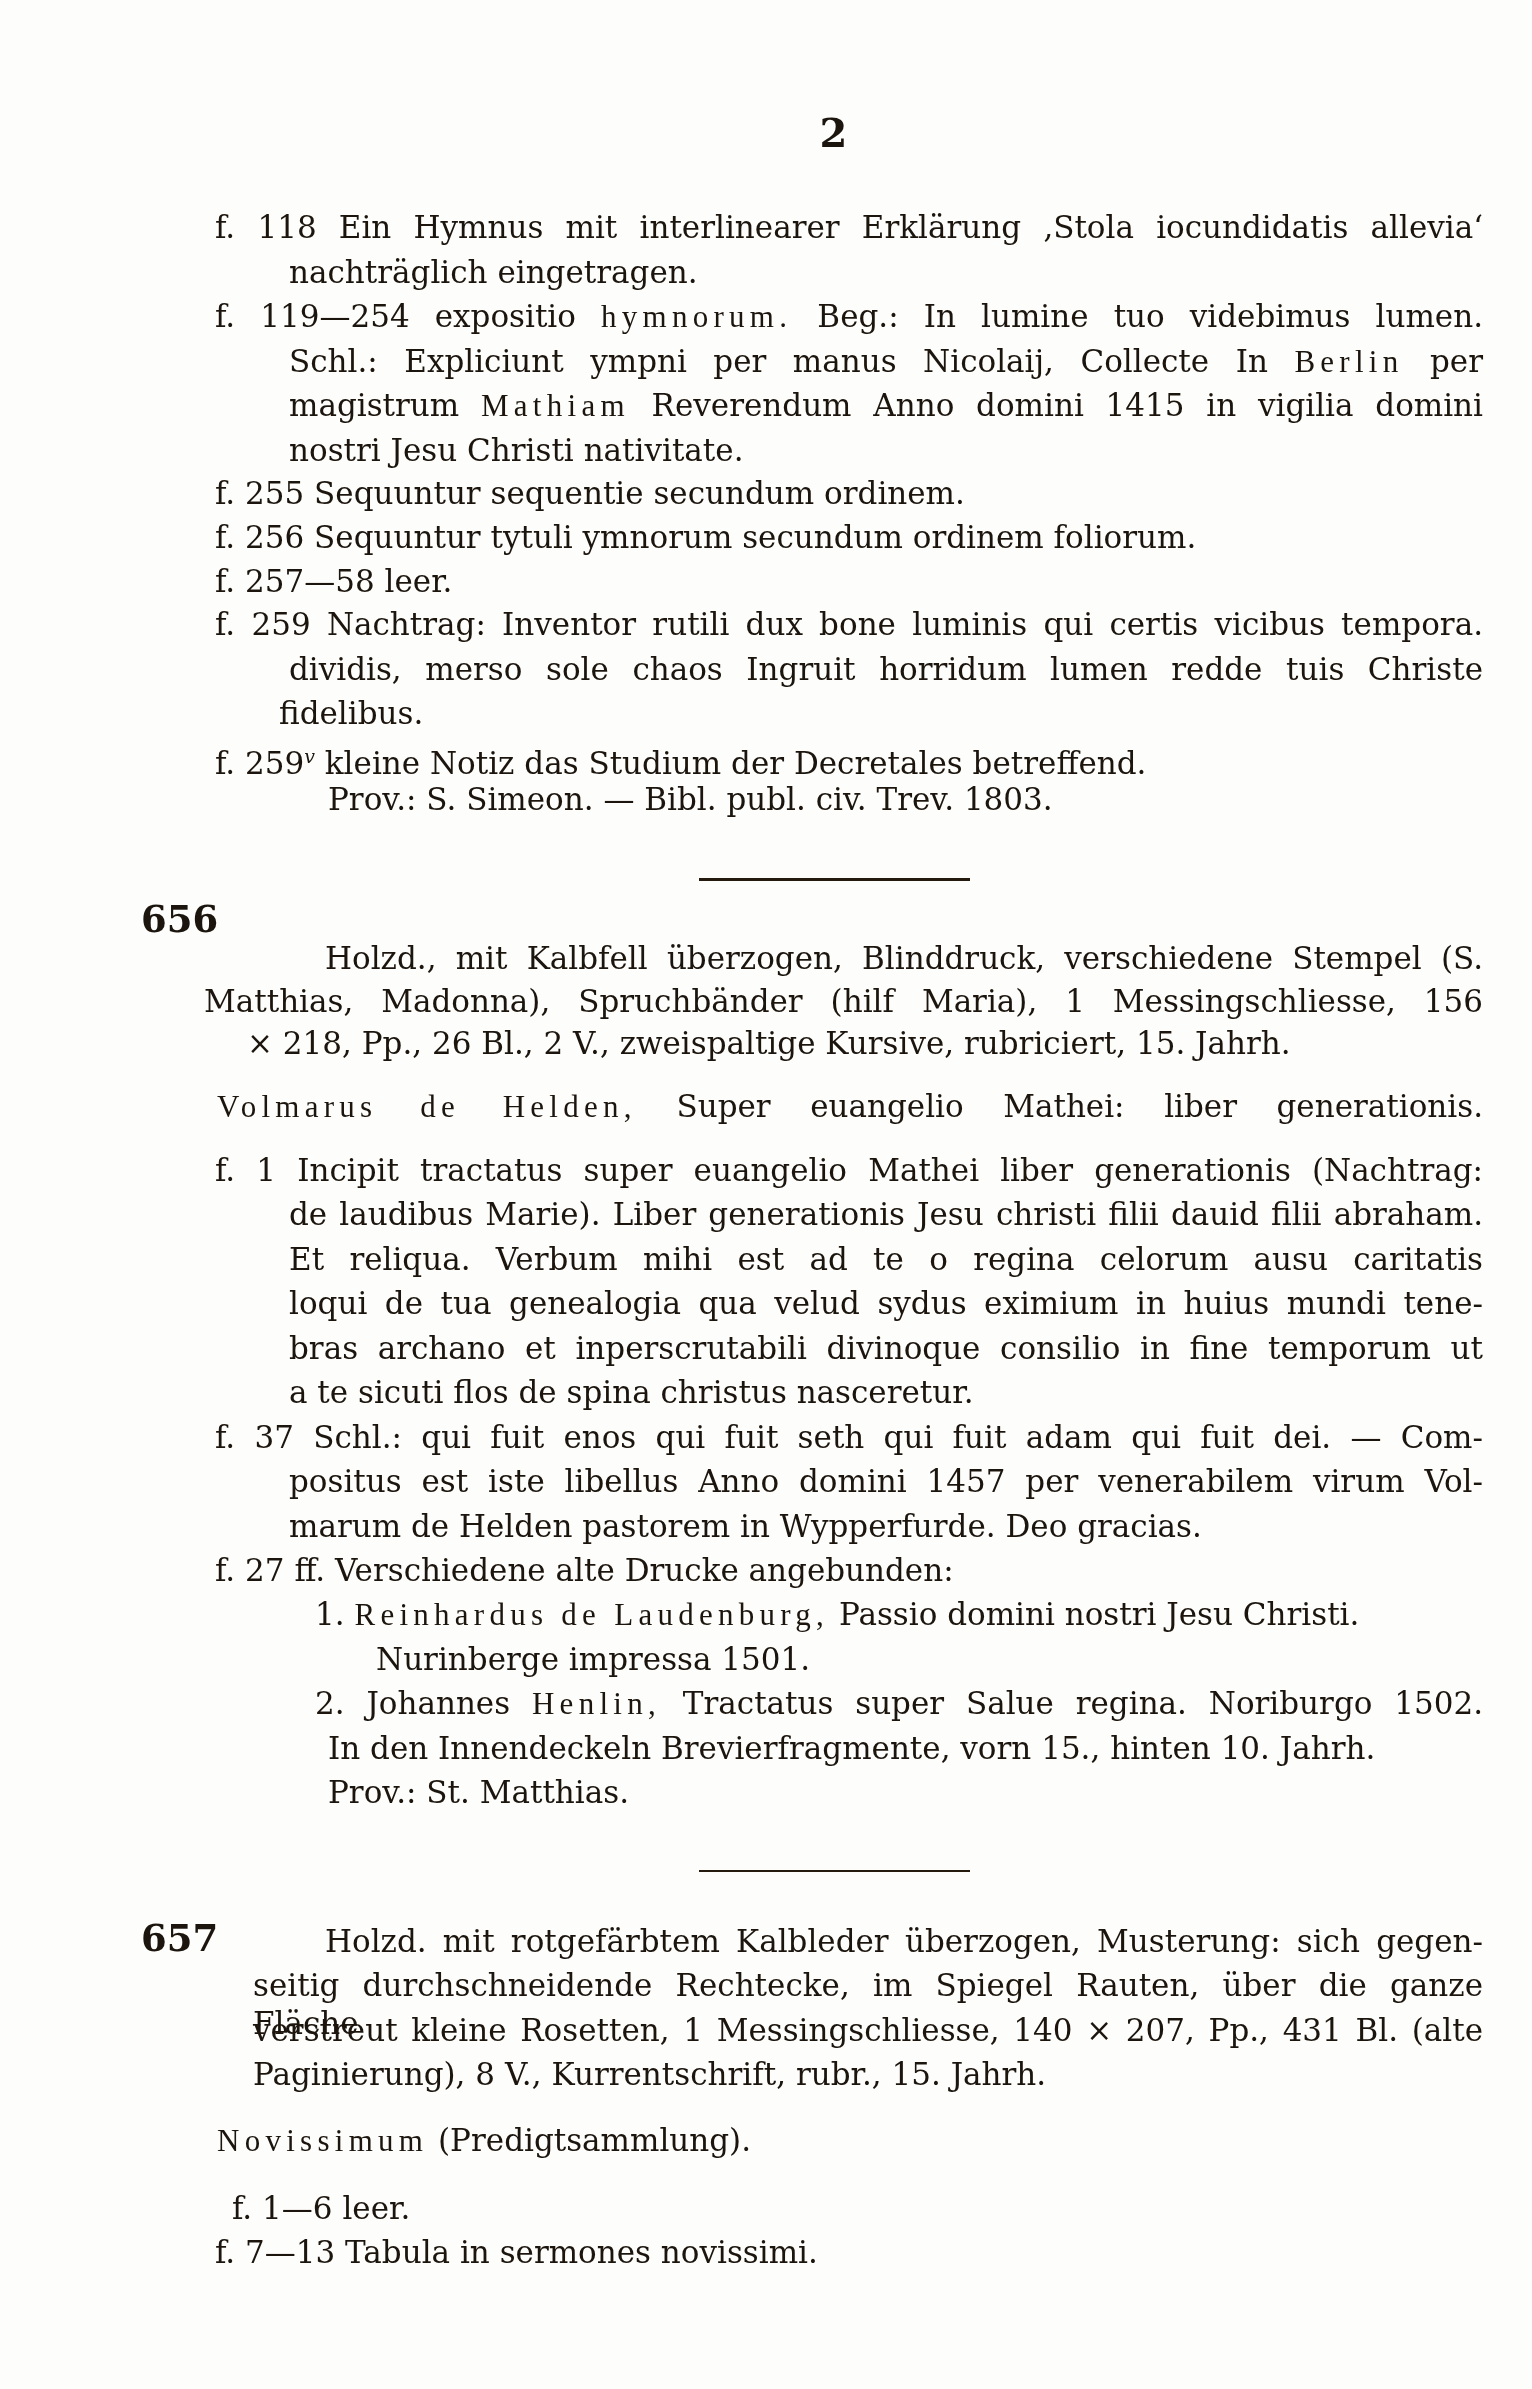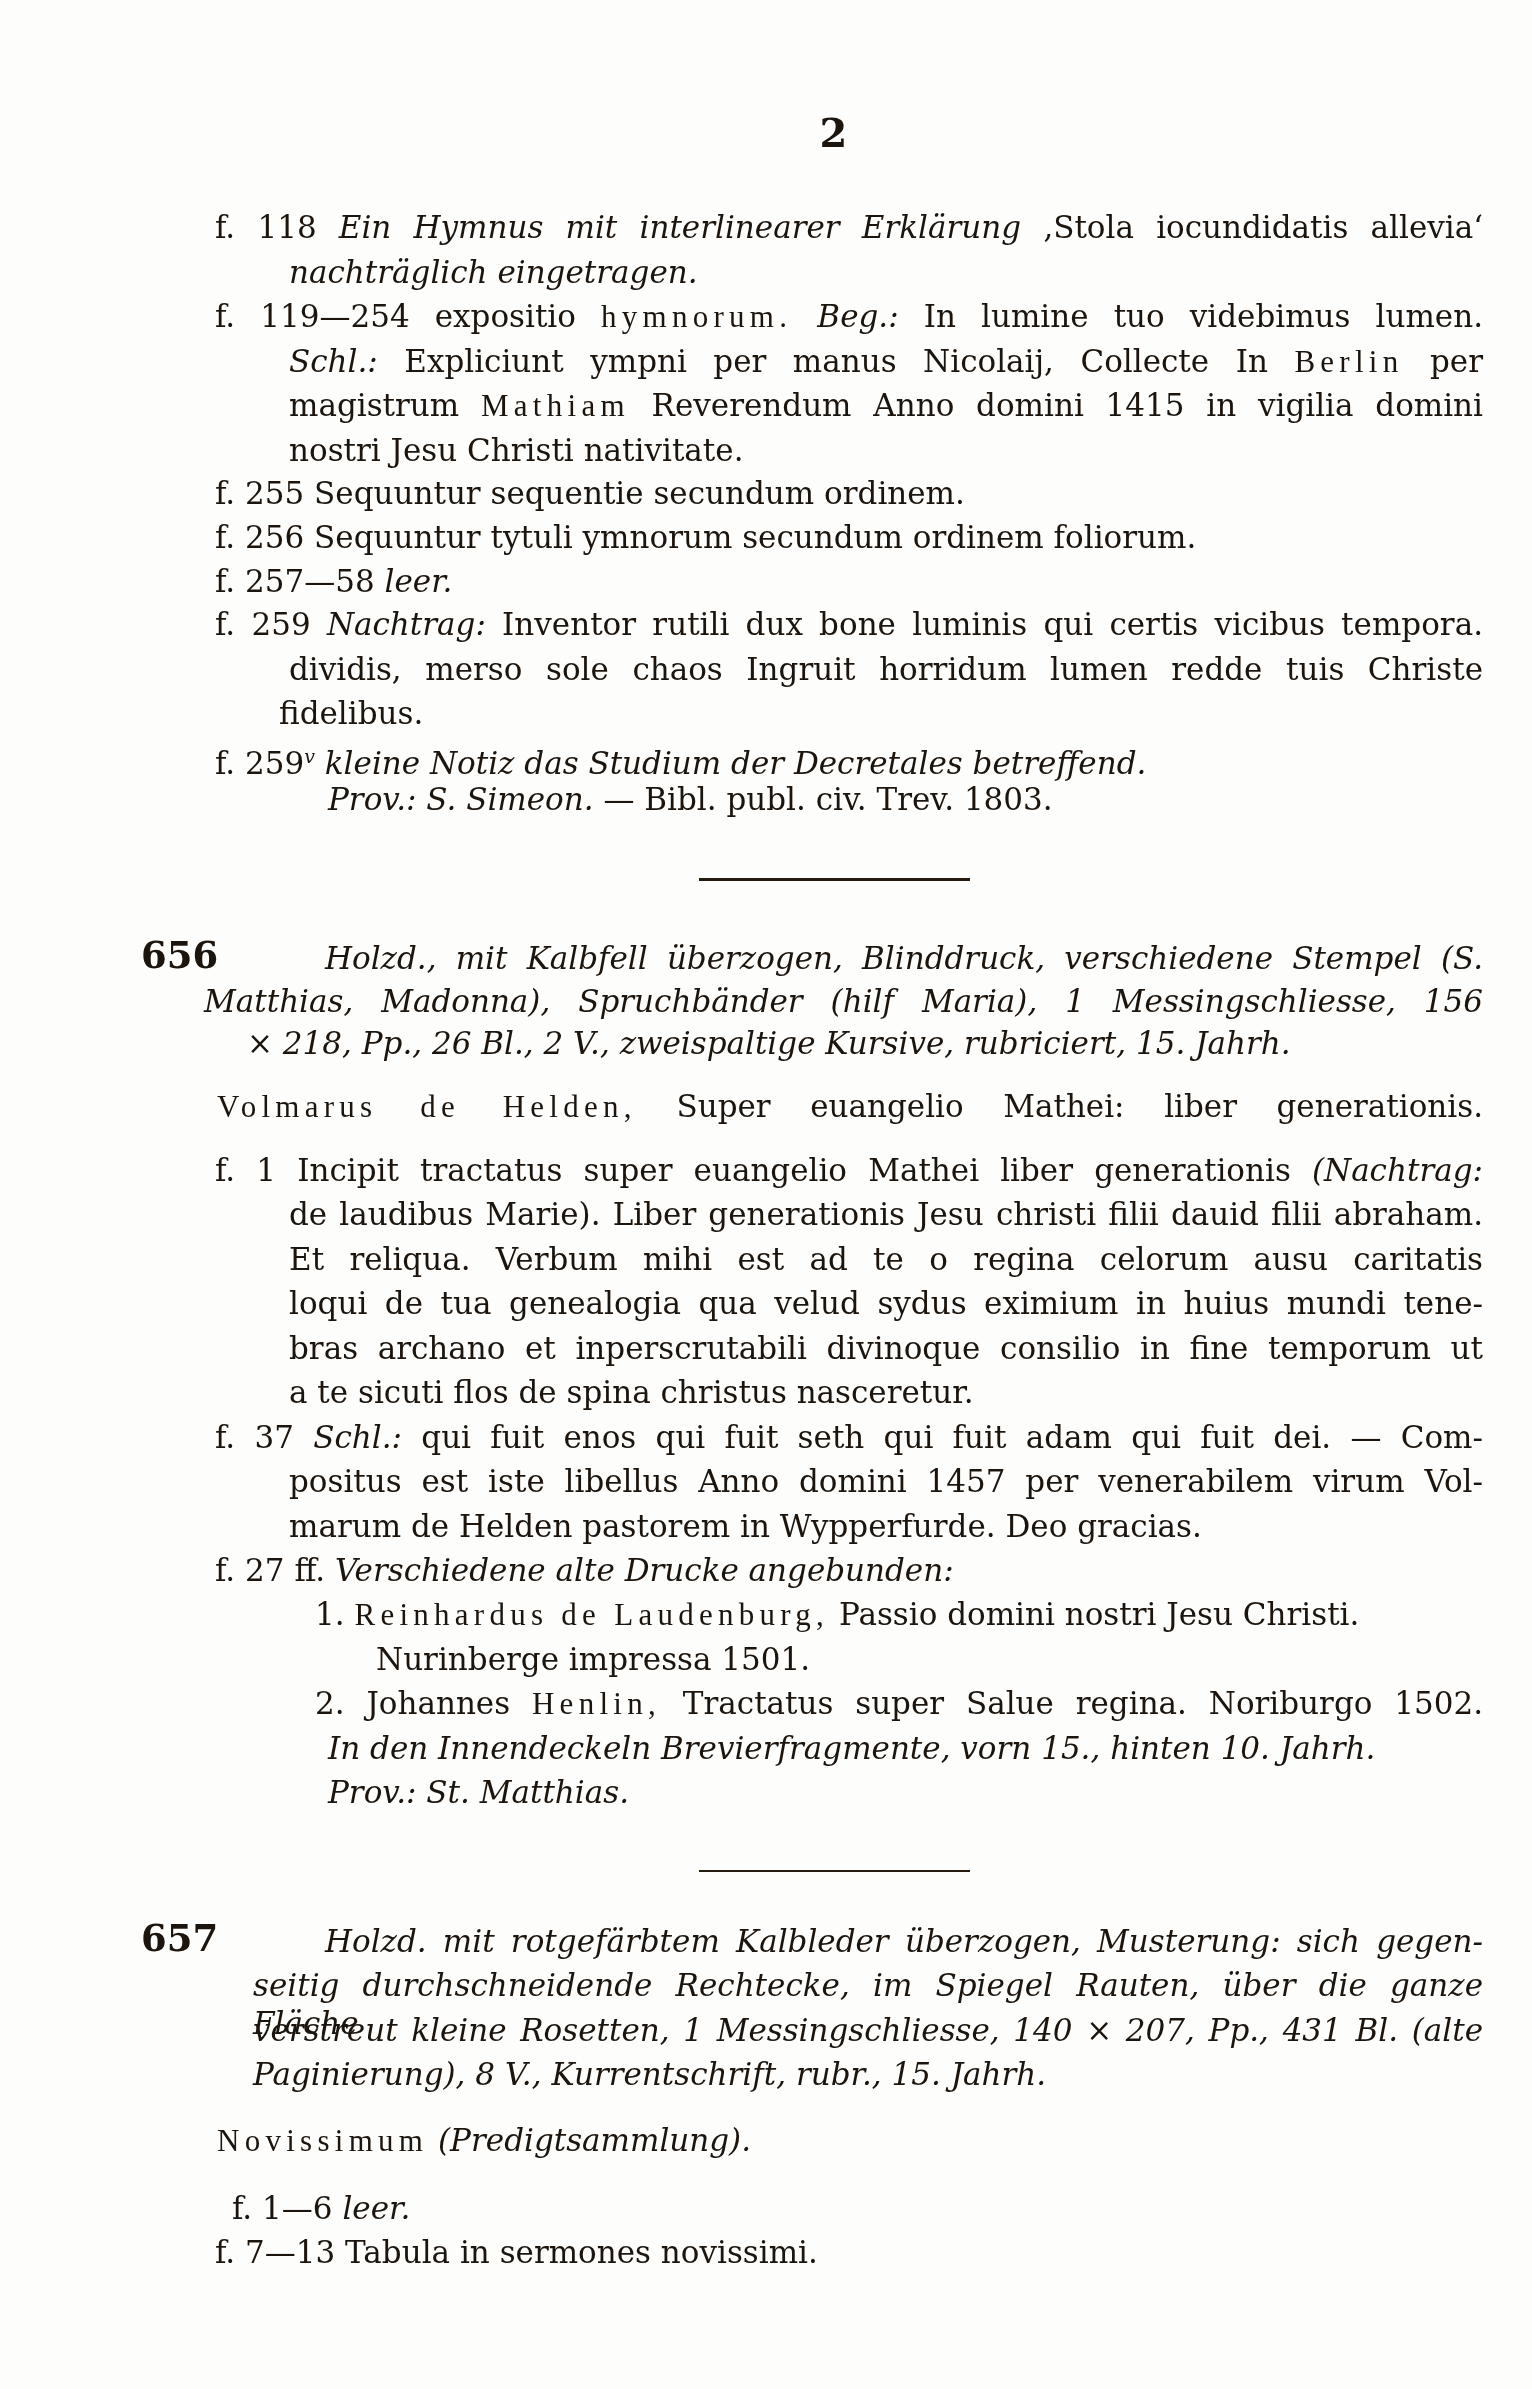--- a/index.html
+++ b/index.html
@@ -8,21 +8,21 @@
     background:#fdfdfb;color:#1c150e;
     font-family:"DejaVu Serif","Liberation Serif",serif;
   }
   .ln{
     position:absolute;font-size:31px;line-height:38px;white-space:nowrap;
   }
   .ln.j{
     white-space:normal;text-align:justify;text-align-last:justify;
   }
   .r{font-style:normal;}
-  .i{font-style:italic;}
+  .i{}
   .g{letter-spacing:0.17em;font-family:Liberation Serif, serif;}
   .sup{font-size:19px;font-style:italic;vertical-align:super;letter-spacing:0;}
   .pagenum{
     position:absolute;left:795px;top:113px;width:77px;text-align:center;
     font-size:40px;font-weight:bold;line-height:40px;
   }
   .entrynum{
     position:absolute;font-size:37px;font-weight:bold;line-height:38px;
   }
   .divider{
@@ -46,21 +46,21 @@
 <div class="ln" style="left:215px;top:518px"><span class="r">f. 256 Sequuntur tytuli ymnorum secundum ordinem foliorum.</span></div>
 <div class="ln" style="left:215px;top:562px"><span class="r">f. 257—58 </span><span class="i">leer.</span></div>
 <div class="ln j" style="left:215px;top:605px;width:1268px"><span class="r">f. 259 </span><span class="i">Nachtrag:</span><span class="r"> Inventor rutili dux bone luminis qui certis vicibus tempora.</span></div>
 <div class="ln j" style="left:289px;top:650px;width:1194px"><span class="r">dividis, merso sole chaos Ingruit horridum lumen redde tuis Christe</span></div>
 <div class="ln" style="left:279px;top:694px"><span class="r">fidelibus.</span></div>
 <div class="ln" style="left:215px;top:737px"><span class="r">f. 259</span><span class="sup">v</span><span class="i"> kleine Notiz das Studium der Decretales betreffend.</span></div>
 <div class="ln" style="left:328px;top:780px"><span class="i">Prov.: S. Simeon.</span><span class="r"> — Bibl. publ. civ. Trev. 1803.</span></div>
 
 <div class="divider" id="divider-1"></div>
 
-<div class="entrynum" style="left:141px;top:936px">656</div>
+<div class="entrynum" style="left:141px;top:900px">656</div>
 <div class="ln j" style="left:325px;top:939px;width:1158px"><span class="i">Holzd., mit Kalbfell überzogen, Blinddruck, verschiedene Stempel (S.</span></div>
 <div class="ln j" style="left:204px;top:982px;width:1279px"><span class="i">Matthias, Madonna), Spruchbänder (hilf Maria), 1 Messingschliesse, 156</span></div>
 <div class="ln" style="left:247px;top:1024px"><span class="i">× 218, Pp., 26 Bl., 2 V., zweispaltige Kursive, rubriciert, 15. Jahrh.</span></div>
 <div class="ln j" style="left:217px;top:1087px;width:1266px"><span class="g">Volmarus de Helden,</span><span class="r"> Super euangelio Mathei: liber generationis.</span></div>
 <div class="ln j" style="left:215px;top:1151px;width:1268px"><span class="r">f. 1 Incipit tractatus super euangelio Mathei liber generationis </span><span class="i">(Nachtrag:</span></div>
 <div class="ln j" style="left:289px;top:1195px;width:1194px"><span class="r">de laudibus Marie). Liber generationis Jesu christi filii dauid filii abraham.</span></div>
 <div class="ln j" style="left:289px;top:1240px;width:1194px"><span class="r">Et reliqua. Verbum mihi est ad te o regina celorum ausu caritatis</span></div>
 <div class="ln j" style="left:289px;top:1284px;width:1194px"><span class="r">loqui de tua genealogia qua velud sydus eximium in huius mundi tene-</span></div>
 <div class="ln j" style="left:289px;top:1329px;width:1194px"><span class="r">bras archano et inperscrutabili divinoque consilio in fine temporum ut</span></div>
 <div class="ln" style="left:289px;top:1373px"><span class="r">a te sicuti flos de spina christus nasceretur.</span></div>

